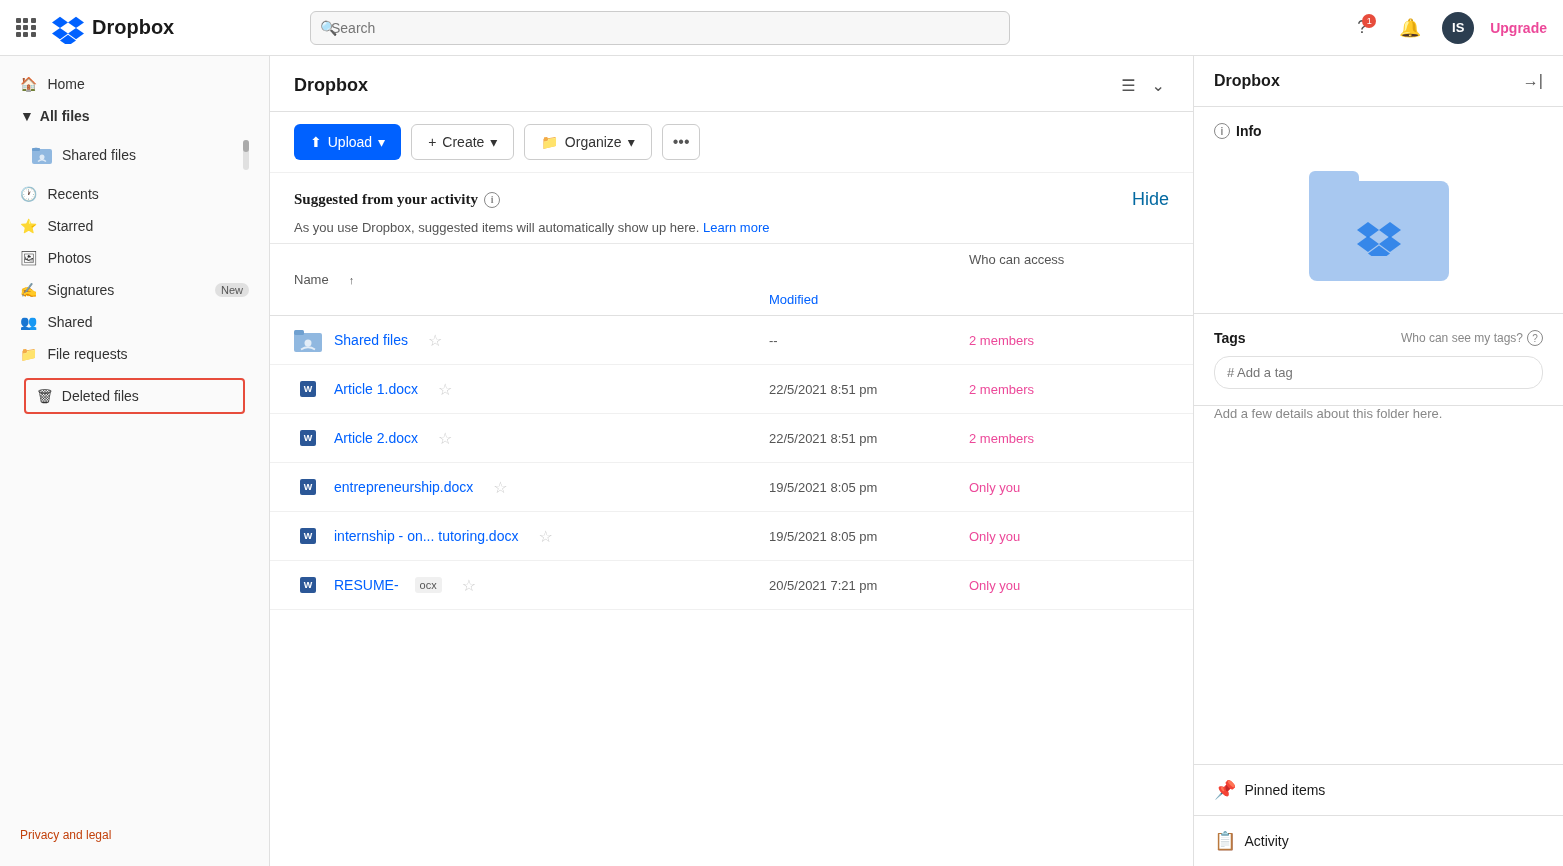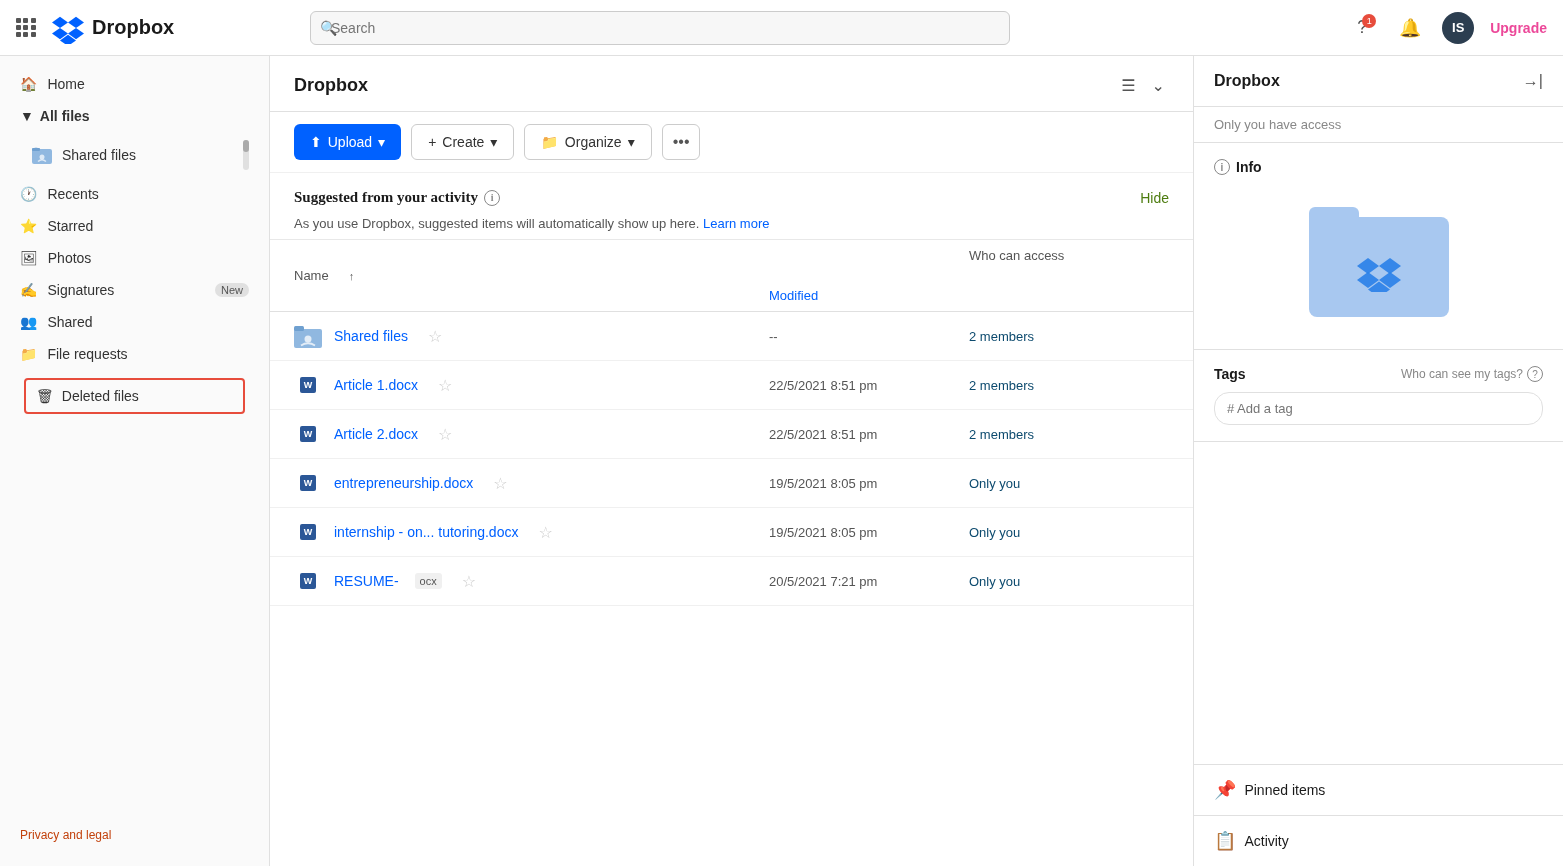--- a/index.html
+++ b/index.html
@@ -51,37 +51,37 @@
 
     .toolbar { display: flex; gap: 10px; padding: 12px 24px; border-bottom: 1px solid #f0f0f0; }
     .btn-primary { background: #0061ff; color: #fff; border: none; border-radius: 6px; padding: 8px 16px; font-size: 14px; font-weight: 500; cursor: pointer; display: flex; align-items: center; gap: 6px; }
     .btn-secondary { background: #fff; color: #333; border: 1px solid #ccc; border-radius: 6px; padding: 8px 16px; font-size: 14px; cursor: pointer; display: flex; align-items: center; gap: 6px; }
     .btn-icon { background: #fff; color: #555; border: 1px solid #ccc; border-radius: 6px; padding: 8px 10px; font-size: 16px; cursor: pointer; display: flex; align-items: center; }
 
     .suggestions-section { padding: 16px 24px 8px; border-bottom: 1px solid #e8e8e8; }
     .suggestions-header { display: flex; align-items: center; justify-content: space-between; margin-bottom: 10px; }
     .suggestions-title { font-size: 15px; font-weight: 600; color: #1a1a1a; display: flex; align-items: center; gap: 6px; font-family: Liberation Serif, serif; }
     .info-icon { width: 16px; height: 16px; border-radius: 50%; border: 1.5px solid #888; color: #888; font-size: 10px; display: flex; align-items: center; justify-content: center; }
-    .hide-btn { background: none; border: none; color: #4d7c0f; cursor: pointer; font-size: 14px; }
+    .hide-btn { background: none; border: none; color: #0369a1; cursor: pointer; font-size: 18px; }
     .suggestions-text { color: #555; font-size: 13px; }
     .suggestions-text a { color: #0061ff; text-decoration: none; }
 
     
     .file-list { flex: 1; overflow-y: auto; }
     .file-list-header { display: grid; grid-template-columns: 1fr 200px 200px; padding: 8px 24px; border-bottom: 1px solid #e0e0e0; color: #555; font-size: 13px; }
     .col-name { display: flex; align-items: center; gap: 20px; cursor: pointer; }
     .sort-arrow { font-size: 11px; }
     .col-modified { color: #0061ff; margin-top: 40px; }
     .file-row { display: grid; grid-template-columns: 1fr 200px 200px; padding: 10px 24px; border-bottom: 1px solid #f0f0f0; align-items: center; cursor: pointer; }
     .file-name-cell { display: flex; align-items: center; gap: 12px; }
     .file-icon { width: 28px; height: 28px; display: flex; align-items: center; justify-content: center; flex-shrink: 0; }
     .file-name-text { color: #0061ff; font-size: 14px; }
     .star-btn { background: none; border: none; cursor: pointer; color: #ccc; font-size: 16px; margin-left: 8px; }
     .modified-cell { color: #555; font-size: 13px; }
-    .access-cell { color: #0c4a6e; font-size: 13px; }
+    .access-cell { color: #ec4899; font-size: 13px; }
     .file-ext-badge { background: #f0f0f0; color: #555; font-size: 11px; padding: 2px 5px; border-radius: 3px; margin-left: 4px; }
     .word-doc-icon { background: #2b5797; color: #fff; font-size: 9px; font-weight: 700; border-radius: 2px; padding: 3px 4px; }
 
     
     .right-panel { width: 370px; border-left: 1px solid #e0e0e0; background: #fff; display: flex; flex-direction: column; overflow-y: auto; flex-shrink: 0; }
     .right-panel-header { display: flex; align-items: center; justify-content: space-between; padding: 16px 20px; border-bottom: 1px solid #e0e0e0; }
     .right-panel-title { font-size: 16px; font-weight: 600; color: #1a1a1a; }
     .collapse-btn { background: none; border: none; cursor: pointer; color: #555; font-size: 16px; }
 
     .right-panel-subtitle { padding: 10px 20px; color: #888; font-size: 13px; border-bottom: 1px solid #e0e0e0; }
@@ -355,21 +355,20 @@
         <div class="access-cell">Only you</div>
       </div>
     </div>
   </div>
 
   <div class="right-panel">
     <div class="right-panel-header">
       <span class="right-panel-title">Dropbox</span>
       <button class="collapse-btn">→|</button>
     </div>
-    <div class="right-panel-subtitle">Only you have access</div>
 
     <div class="info-section">
       <div class="info-section-title">
         <div class="info-icon">i</div>
         <span>Info</span>
       </div>
 
       <div class="folder-preview">
         <div class="big-folder">
           <div class="big-folder-tab"></div>
@@ -391,20 +390,21 @@
       <div class="tags-header">
         <span class="tags-label">Tags</span>
         <div class="tags-help">
           <span>Who can see my tags?</span>
           <div class="info-icon">?</div>
         </div>
       </div>
       <input class="tag-input" type="text" placeholder="# Add a tag" style="">
     </div>
 
+    <div class="folder-description">Add a few details about this folder here.</div>
 
     <div style="flex:1;"></div>
 
     <div class="pinned-section">
       <span class="section-icon">📌</span>
       <span class="section-label">Pinned items</span>
     </div>
 
     <div class="activity-section">
       <span class="section-icon">📋</span>

